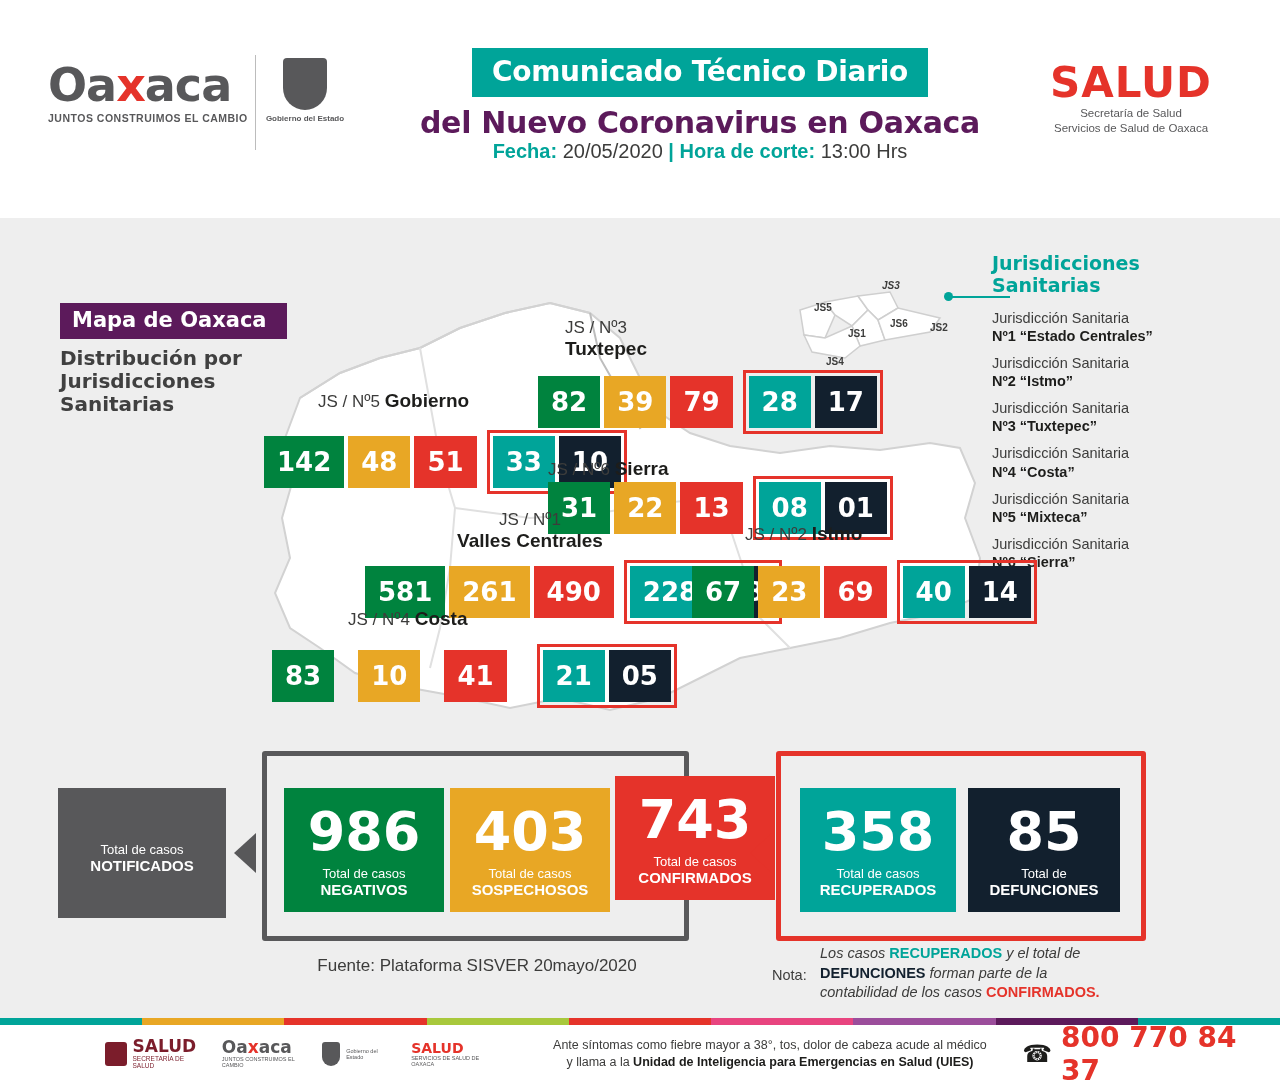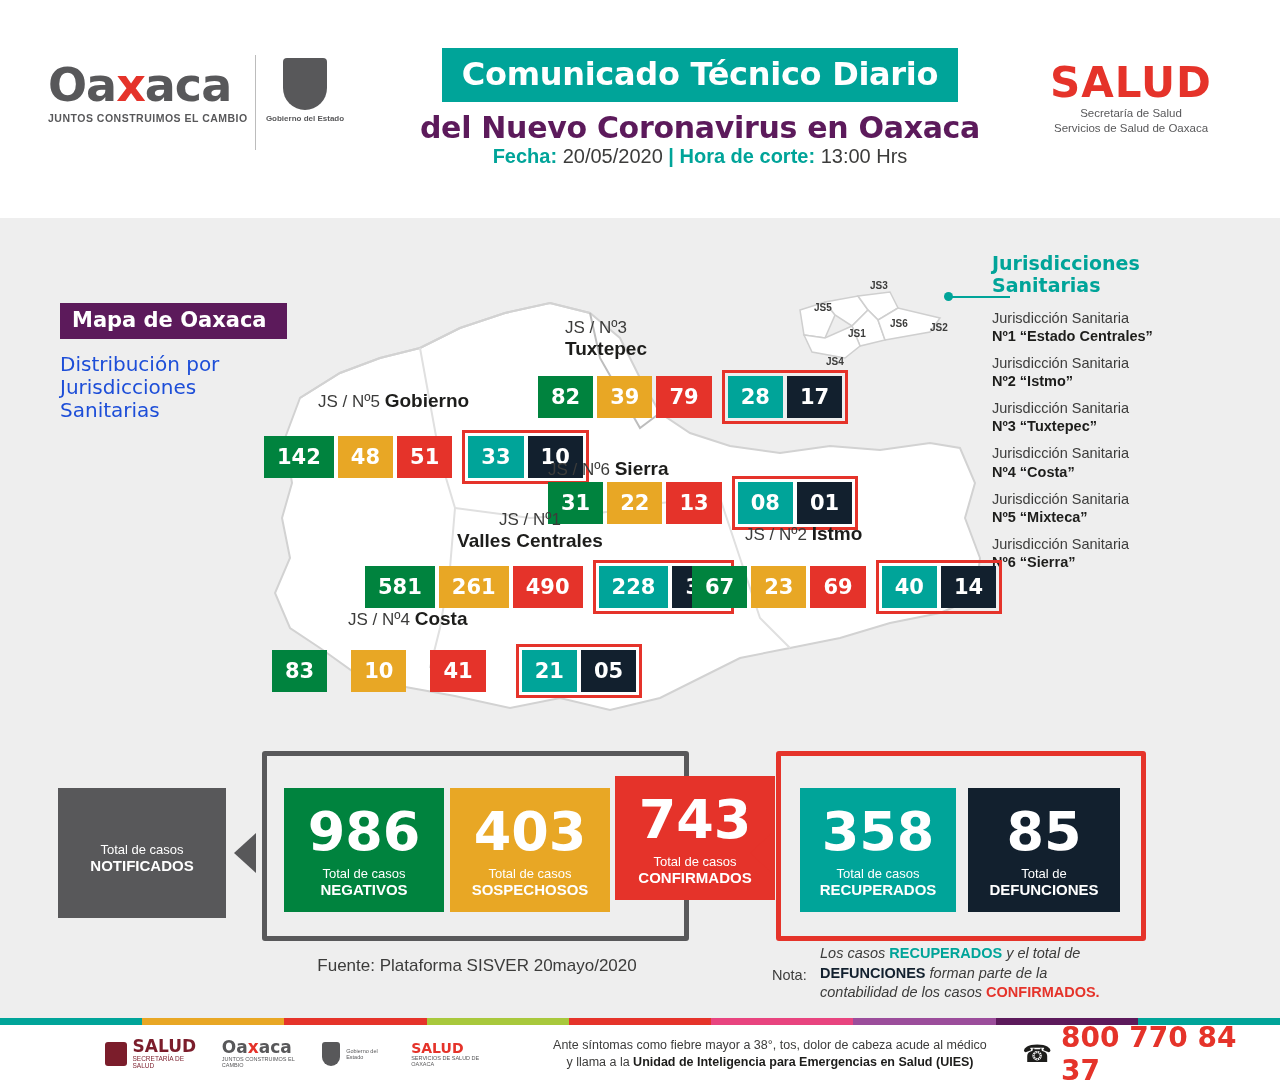--- a/index.html
+++ b/index.html
@@ -48,21 +48,21 @@
     width: 1px; height: 95px; background: #bcbcbc;
   }
 
   .title-block {
     position: absolute; left: 380px; top: 48px; width: 640px;
     text-align: center;
   }
   .title-1 {
     display: inline-block;
     background: #00a499; color: #ffffff;
-    font-size: 32px; font-weight: bold;
+    font-size: 28px; font-weight: bold;
     padding: 7px 20px 9px 20px;
     font-family: "DejaVu Sans", sans-serif;
     letter-spacing: -0.3px;
   }
   .title-2 {
     color: #5c1a5b; font-size: 30px; font-weight: bold;
     margin-top: 8px;
     font-family: "DejaVu Sans", sans-serif;
     letter-spacing: -0.3px;
   }
@@ -96,22 +96,22 @@
   .map-title-box {
     position: absolute; left: 60px; top: 85px;
     width: 230px;
   }
   .map-title {
     display: inline-block; background: #5c1a5b; color: #fff;
     font-size: 21px; font-weight: bold; padding: 5px 20px 7px 12px;
     font-family: "DejaVu Sans", sans-serif;
   }
   .map-sub {
-    color: #1d4ed8; font-size: 20px; font-weight: normal;
-    margin-top: 14px; line-height: 1.15;
+    color: #404040; font-size: 20px; font-weight: bold;
+    margin-top: 8px; line-height: 1.15;
     font-family: "DejaVu Sans", sans-serif;
   }
 
   
   .jur-legend { position: absolute; right: 38px; top: 35px; width: 250px; }
   .jur-legend h3 {
     color: #00a499; font-size: 19px; font-weight: bold; line-height: 1.15;
     font-family: "DejaVu Sans", sans-serif;
     margin-bottom: 12px;
   }
@@ -129,22 +129,22 @@
   .connector-dot {
     position: absolute; left: 944px; top: 74px;
     width: 9px; height: 9px; border-radius: 50%; background: #00a499;
   }
 
   
   .jsrow { position: absolute; display: flex; align-items: center; }
   .chip {
     font-family: "DejaVu Sans", sans-serif;
     font-weight: bold; color: #ffffff;
-    font-size: 21px;
-    height: 42px; min-width: 54px;
+    font-size: 26px;
+    height: 52px; min-width: 54px;
     display: flex; align-items: center; justify-content: center;
     padding: 0 13px;
     margin-right: 4px;
   }
   .chip.neg { background: #00833e; }
   .chip.sos { background: #e8a725; }
   .chip.con { background: #e5332a; }
   .chip.rec { background: #00a499; }
   .chip.def { background: #12202e; }
   .group-box {
@@ -322,21 +322,21 @@
 
   <div class="minimap">
     <svg width="180" height="100">
       <path d="M10,30 L35,22 L45,35 L35,58 L14,55 Z" fill="#ffffff" stroke="#cfcfcf" stroke-width="1.5"></path>
       <path d="M35,22 L68,16 L78,30 L62,46 L45,35 Z" fill="#ffffff" stroke="#cfcfcf" stroke-width="1.5"></path>
       <path d="M68,16 L100,12 L108,28 L88,40 L78,30 Z" fill="#ffffff" stroke="#cfcfcf" stroke-width="1.5"></path>
       <path d="M78,30 L88,40 L95,60 L70,66 L62,46 Z" fill="#ffffff" stroke="#cfcfcf" stroke-width="1.5"></path>
       <path d="M95,60 L140,52 L150,38 L108,28 L88,40 Z" fill="#ffffff" stroke="#cfcfcf" stroke-width="1.5"></path>
       <path d="M14,55 L35,58 L62,46 L70,66 L55,78 L22,72 Z" fill="#ffffff" stroke="#cfcfcf" stroke-width="1.5"></path>
     </svg>
-    <span class="mini-lbl" style="left:80px;top:0px;">JS3</span>
+    <span class="mini-lbl" style="left:92px;top:0px;font-style:italic;">JS3</span>
     <span class="mini-lbl" style="left:24px;top:22px;">JS5</span>
     <span class="mini-lbl" style="left:58px;top:48px;">JS1</span>
     <span class="mini-lbl" style="left:100px;top:38px;">JS6</span>
     <span class="mini-lbl" style="left:140px;top:42px;">JS2</span>
     <span class="mini-lbl" style="left:36px;top:76px;">JS4</span>
   </div>
 
   <div class="connector-dot"></div>
   <div class="connector"></div>
 

